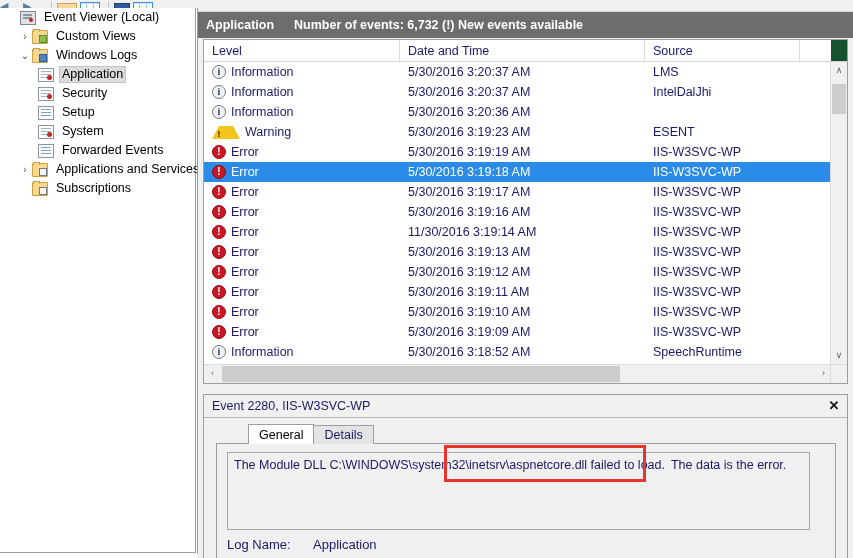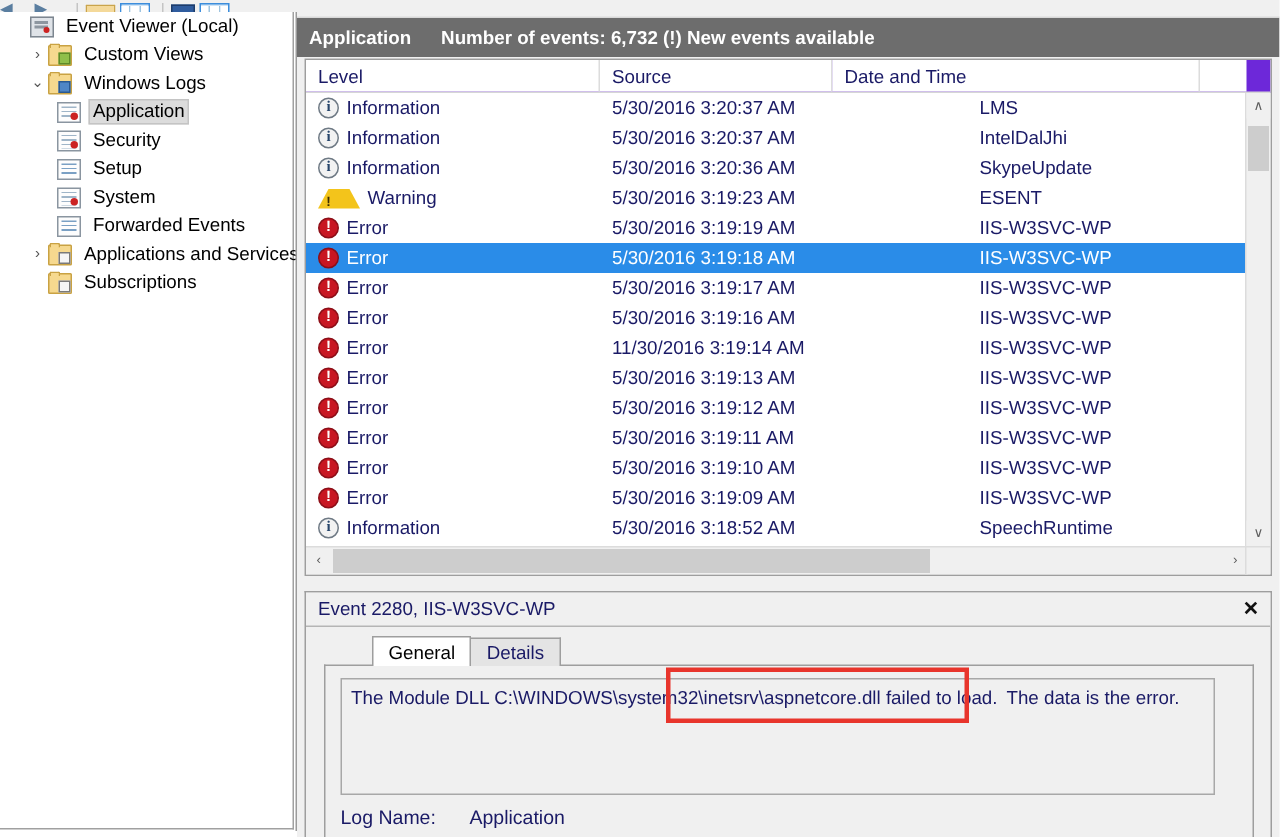--- a/index.html
+++ b/index.html
@@ -264,21 +264,21 @@
     width: 645px; height: 345px;
     background: #ffffff;
     border: 1px solid #9e9e9e;
     box-sizing: border-box;
     overflow: hidden;
   }
   .list-header {
     position: absolute;
     left: 0; top: 0;
     width: 100%; height: 22px;
-    background: #6d28d9;
+    background: #14532d;
     border-bottom: 1px solid #d6d6d6;
     display: flex;
     box-sizing: border-box;
   }
   .lh-cell {
     display: flex;
     align-items: center;
     padding-left: 8px;
     border-right: 1px solid #dcdcdc;
     box-sizing: border-box;
@@ -692,22 +692,22 @@
 
     <div class="app-band">
       <span class="band-title">Application</span>
       <span class="band-sub">Number of events: 6,732 (!) New events available</span>
     </div>
 
     <div class="list-box">
 
       <div class="list-header">
         <div class="lh-cell c-level">Level</div>
+        <div class="lh-cell c-date">Date and Time</div>
         <div class="lh-cell c-src">Source</div>
-        <div class="lh-cell c-date">Date and Time</div>
         <div class="lh-cell c-rest"></div>
       </div>
 
       <div class="rows-clip" id="rows-clip">
           <div class="ev-row">
             <div class="ev-c-level">
               <span class="lvl-ico lvl-info">i</span>
               <span>Information</span>
             </div>
             <div class="ev-c-date">5/30/2016 3:20:37 AM</div>
@@ -720,21 +720,20 @@
             </div>
             <div class="ev-c-date">5/30/2016 3:20:37 AM</div>
             <div class="ev-c-src">IntelDalJhi</div>
           </div>
           <div class="ev-row">
             <div class="ev-c-level">
               <span class="lvl-ico lvl-info">i</span>
               <span>Information</span>
             </div>
             <div class="ev-c-date">5/30/2016 3:20:36 AM</div>
-            <div class="ev-c-src">SkypeUpdate</div>
           </div>
           <div class="ev-row">
             <div class="ev-c-level">
               <span class="lvl-ico lvl-warn"></span>
               <span>Warning</span>
             </div>
             <div class="ev-c-date">5/30/2016 3:19:23 AM</div>
             <div class="ev-c-src">ESENT</div>
           </div>
           <div class="ev-row">

